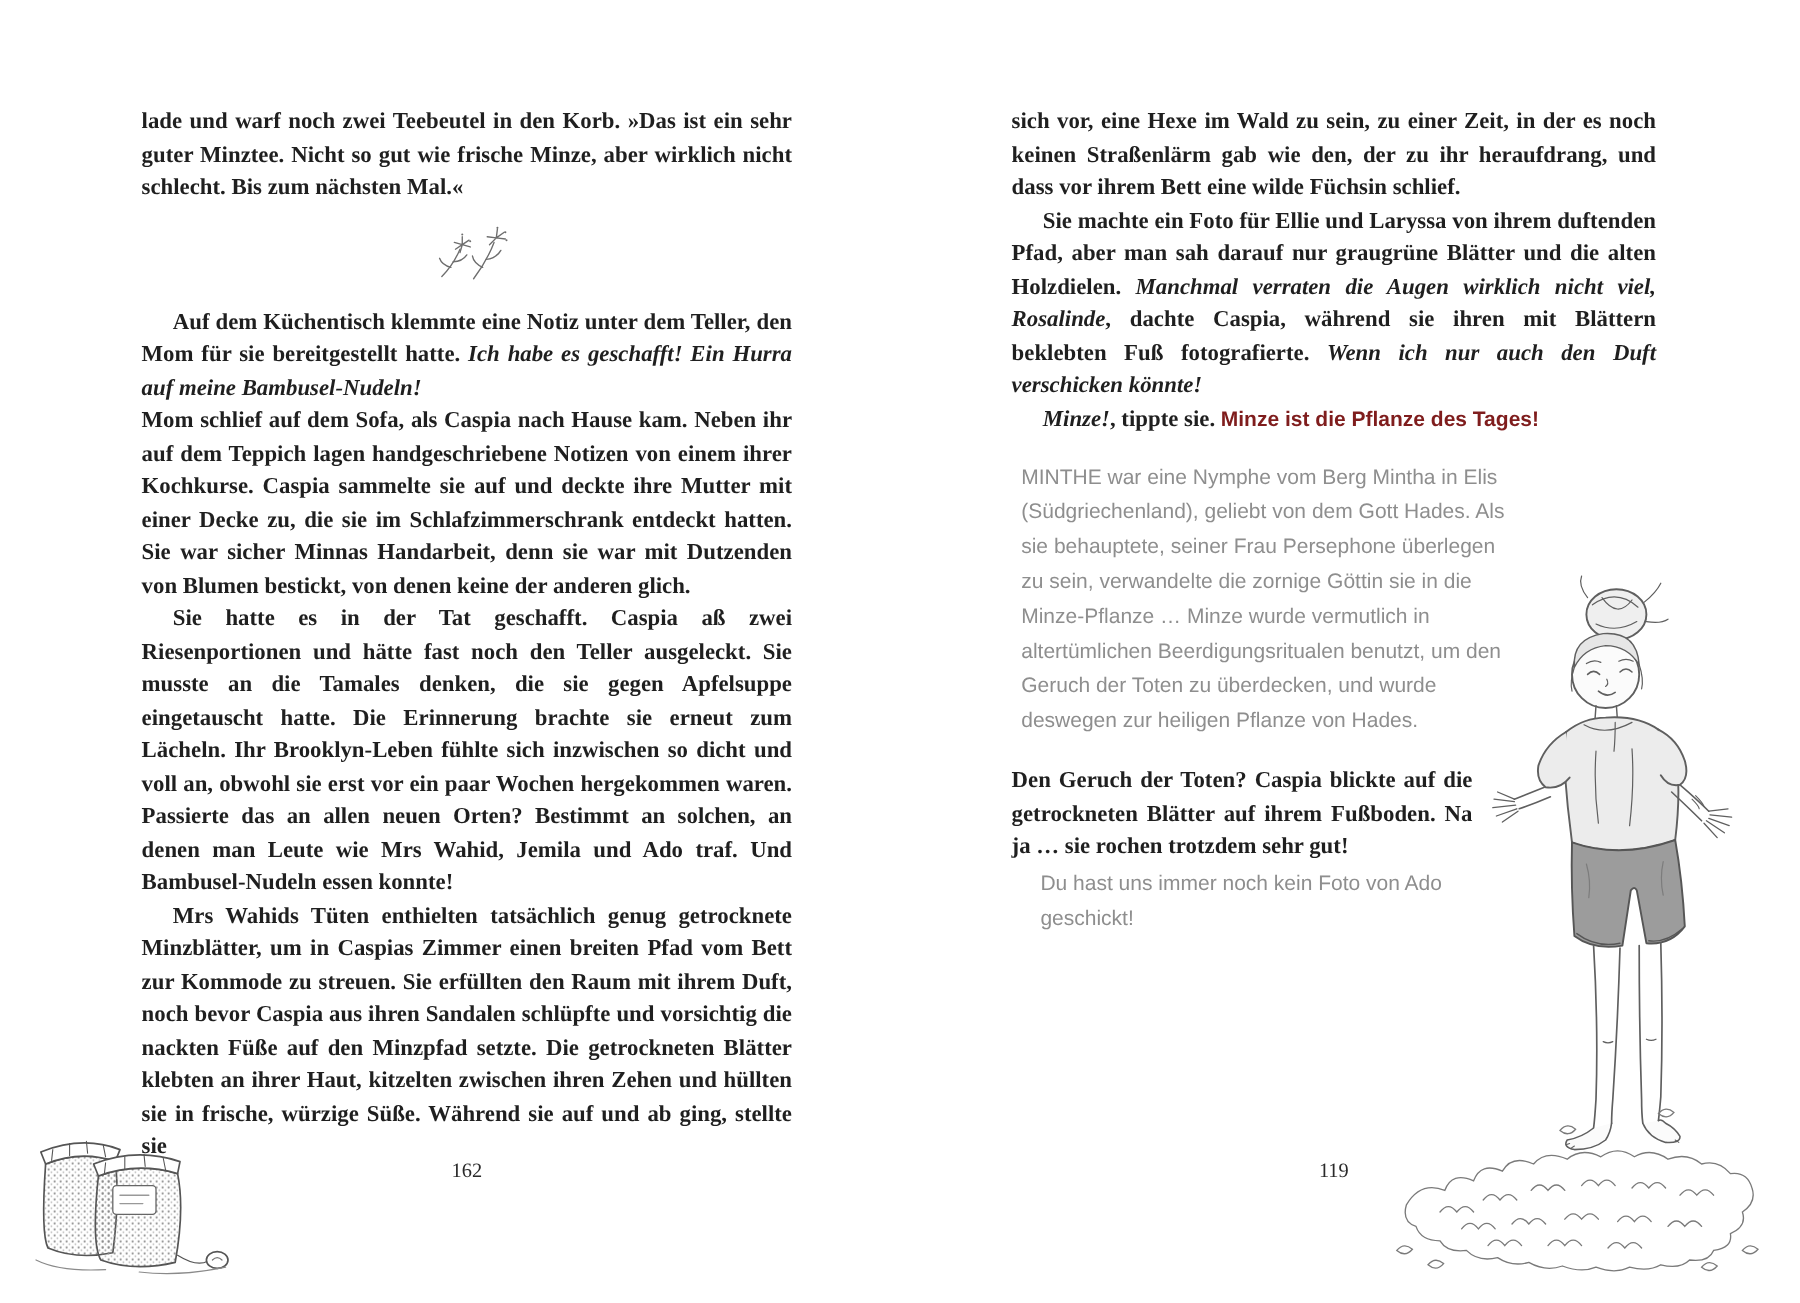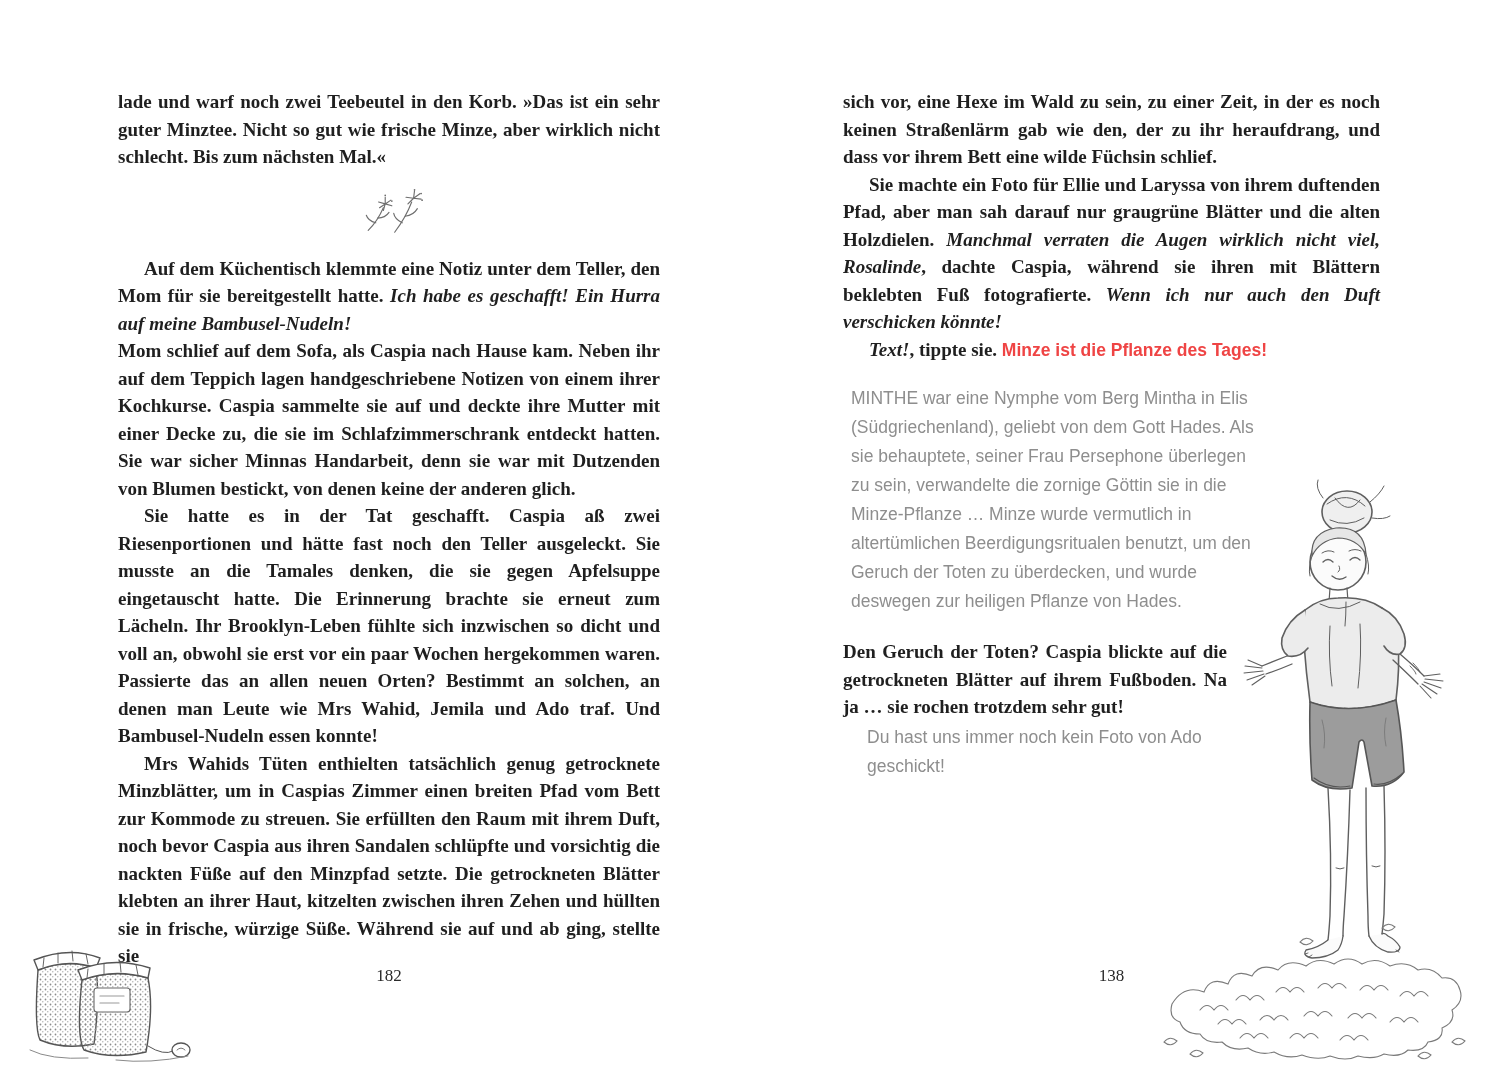--- a/index.html
+++ b/index.html
@@ -33,21 +33,21 @@
   em { font-style: italic; }
 
   .ornament {
     text-align: center;
     margin: 14px 0 18px 0;
     height: 52px;
   }
 
   .msg-inline {
     font-family: "Liberation Sans", sans-serif;
-    color: #ef4444;
+    color: #7f1d1d;
     font-size: 17.5px;
   }
   .message {
     font-family: "Liberation Sans", sans-serif;
     color: #8e8e8e;
     font-size: 17.5px;
     line-height: 29px;
     margin: 20px 0 22px 8px;
     width: 404px;
     text-align: left;
@@ -108,34 +108,34 @@
       </g>
     </svg>
   </div>
 
   <p class="para indent"><span>Auf dem Küchentisch klemmte eine Notiz unter dem Teller, den Mom für sie bereitgestellt hatte. </span><em>Ich habe es geschafft! Ein Hurra auf meine Bambusel-Nudeln!</em></p>
   <p class="para">Mom schlief auf dem Sofa, als Caspia nach Hause kam. Neben ihr auf dem Teppich lagen handgeschriebene Notizen von einem ihrer Kochkurse. Caspia sammelte sie auf und deckte ihre Mutter mit einer Decke zu, die sie im Schlafzimmerschrank entdeckt hatten. Sie war sicher Minnas Handarbeit, denn sie war mit Dutzenden von Blumen bestickt, von denen keine der anderen glich.</p>
   <p class="para indent">Sie hatte es in der Tat geschafft. Caspia aß zwei Riesenportionen und hätte fast noch den Teller ausgeleckt. Sie musste an die Tamales denken, die sie gegen Apfelsuppe eingetauscht hatte. Die Erinnerung brachte sie erneut zum Lächeln. Ihr Brooklyn-Leben fühlte sich inzwischen so dicht und voll an, obwohl sie erst vor ein paar Wochen hergekommen waren. Passierte das an allen neuen Orten? Bestimmt an solchen, an denen man Leute wie Mrs Wahid, Jemila und Ado traf. Und Bambusel-Nudeln essen konnte!</p>
   <p class="para indent">Mrs Wahids Tüten enthielten tatsächlich genug getrocknete Minzblätter, um in Caspias Zimmer einen breiten Pfad vom Bett zur Kommode zu streuen. Sie erfüllten den Raum mit ihrem Duft, noch bevor Caspia aus ihren Sandalen schlüpfte und vorsichtig die nackten Füße auf den Minzpfad setzte. Die getrockneten Blätter klebten an ihrer Haut, kitzelten zwischen ihren Zehen und hüllten sie in frische, würzige Süße. Während sie auf und ab ging, stellte sie</p>
 </section>
 
-<div class="pagenum pagenum-left">182</div>
+<div class="pagenum pagenum-left">162</div>
 
 <section class="page page-right">
   <p class="para">sich vor, eine Hexe im Wald zu sein, zu einer Zeit, in der es noch keinen Straßenlärm gab wie den, der zu ihr heraufdrang, und dass vor ihrem Bett eine wilde Füchsin schlief.</p>
   <p class="para indent"><span>Sie machte ein Foto für Ellie und Laryssa von ihrem duftenden Pfad, aber man sah darauf nur graugrüne Blätter und die alten Holzdielen. </span><em>Manchmal verraten die Augen wirklich nicht viel, Rosalinde</em><span>, dachte Caspia, während sie ihren mit Blättern beklebten Fuß fotografierte. </span><em>Wenn ich nur auch den Duft verschicken könnte!</em></p>
-  <p class="para indent"><em>Text!</em><span>, tippte sie. </span><span class="msg-inline">Minze ist die Pflanze des Tages!</span></p>
+  <p class="para indent"><em>Minze!</em><span>, tippte sie. </span><span class="msg-inline">Minze ist die Pflanze des Tages!</span></p>
 
   <div class="message">MINTHE war eine Nymphe vom Berg Mintha in Elis (Südgriechenland), geliebt von dem Gott Hades. Als sie behauptete, seiner Frau Persephone überlegen zu sein, verwandelte die zornige Göttin sie in die Minze-Pflanze … Minze wurde vermutlich in altertümlichen Beerdigungsritualen benutzt, um den Geruch der Toten zu überdecken, und wurde deswegen zur heiligen Pflanze von Hades.</div>
 
   <p class="para narrow">Den Geruch der Toten? Caspia blickte auf die getrockneten Blätter auf ihrem Fußboden. Na ja … sie rochen trotzdem sehr gut!</p>
   <div class="message msg2">Du hast uns immer noch kein Foto von Ado geschickt!</div>
 </section>
 
-<div class="pagenum pagenum-right">138</div>
+<div class="pagenum pagenum-right">119</div>
 
 <div class="illus-girl">
   <svg viewBox="0 0 310 590" width="310" height="590" aria-hidden="true">
     <g stroke="#5f5f5f" fill="none" stroke-width="1.6" stroke-linecap="round" stroke-linejoin="round">
 
       <ellipse cx="187" cy="36" rx="25" ry="21" fill="#efefef"></ellipse>
       <path d="M167 28 Q187 14 205 30" stroke-width="1"></path>
       <path d="M170 44 Q187 52 204 42" stroke-width="1"></path>
       <path d="M175 22 Q188 40 200 24" stroke-width="1"></path>
       <path d="M163 22 Q155 12 158 4" stroke-width="1"></path>

